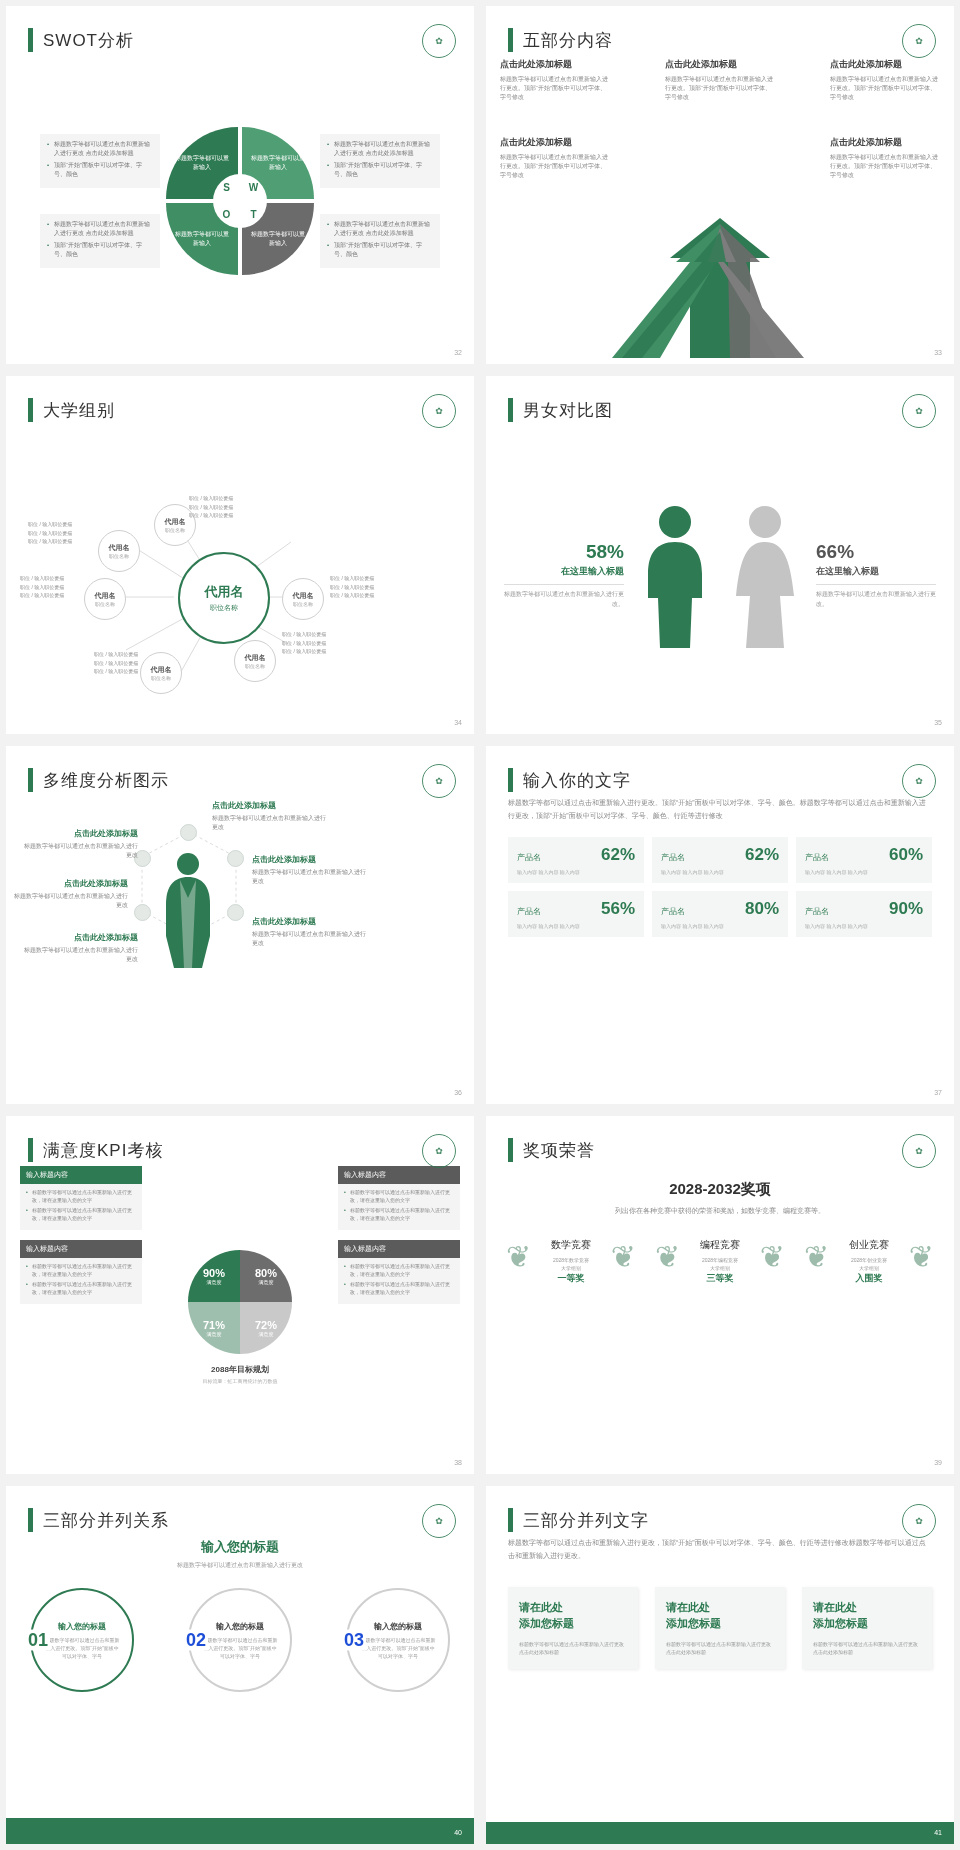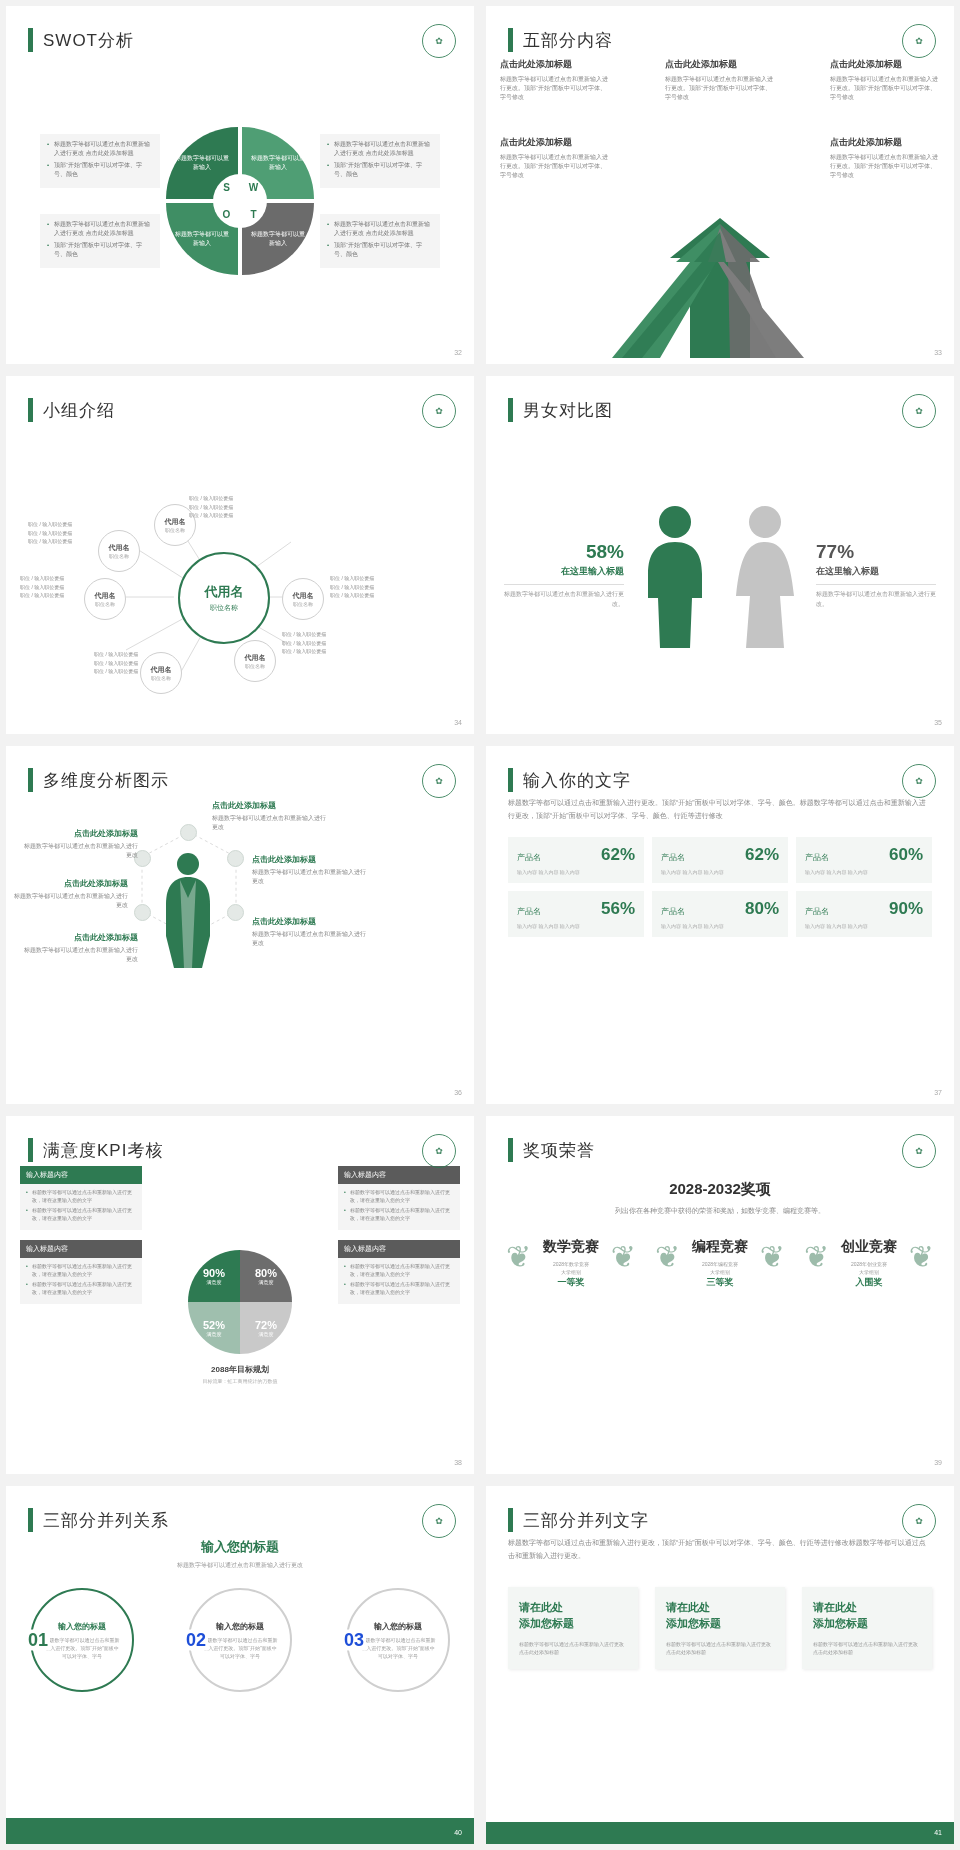--- a/index.html
+++ b/index.html
@@ -122,21 +122,21 @@
   .pq.d { right: 0; bottom: 0; background: #c9c9c9; }
   .ktitle { font-size: 8px; font-weight: bold; color: #444; margin-top: 10px; }
   .ksub { font-size: 5px; color: #aaa; margin-top: 3px; }
 
   
   .aw { padding: 8px 20px 0; text-align: center; }
   .aw-h { font-size: 15px; font-weight: bold; color: #333; margin-top: 10px; }
   .aw-d { font-size: 7px; color: #8a8a8a; margin-top: 7px; }
   .aw-row { display: flex; justify-content: space-between; margin-top: 22px; }
   .aw-item { width: 130px; position: relative; }
-  .aw-t { font-size: 14px; font-weight: bold; color: #333; }
+  .aw-t { font-size: 10px; font-weight: normal; color: #333; }
   .aw-s { font-size: 5px; color: #999; line-height: 1.6; margin-top: 4px; }
   .aw-p { font-size: 9px; font-weight: bold; color: #2e7a52; }
   .laurel { position: absolute; top: 4px; font-size: 30px; color: #9dbcab; line-height: 1; }
 
   
   .tri { text-align: center; padding: 6px 16px 0; }
   .tri-h { font-size: 13px; font-weight: bold; color: #2e7a52; }
   .tri-s { font-size: 6px; color: #9a9a9a; margin-top: 5px; }
   .circles { display: flex; justify-content: space-between; margin-top: 18px; padding: 0 8px; }
   .circ { width: 104px; height: 104px; border-radius: 50%; border: 2px solid #cfcfcf; display: flex; flex-direction: column; align-items: center; justify-content: center; position: relative; }
@@ -242,21 +242,21 @@
         <polygon points="130,10 146,44 134,44 214,140 186,140 128,44 118,44" fill="#7d7d7d"></polygon>
         <polygon points="130,14 136,44 128,44 52,140 32,140 112,44 104,44" fill="#2e7a52" opacity=".85"></polygon>
       </svg>
     </div>
     <div class="pageno">33</div>
   </div>
 
   <div class="slide">
     <div class="stitle-wrap">
       <div class="sbar"></div>
-      <div class="stitle">小组介绍</div>
+      <div class="stitle">大学组别</div>
     </div>
     <div class="logo">✿</div>
     <div class="org">
       <svg width="100%" height="100%" style="position:absolute;left:0;top:0">
         <g stroke="#dcdcdc" stroke-width="1" fill="none">
           <path d="M200,148 L170,100"></path>
             <path d="M180,158 L120,120"></path>
           <path d="M168,175 L118,175"></path>
             <path d="M180,195 L120,228"></path>
           <path d="M200,205 L172,255"></path>
@@ -329,21 +329,21 @@
       </div>
       <svg width="78" height="150" viewBox="0 0 78 150">
         <circle cx="39" cy="22" r="16" fill="#2e7a52"></circle>
         <path d="M39,42 C20,42 12,54 12,74 L12,98 L22,98 L24,148 L54,148 L56,98 L66,98 L66,74 C66,54 58,42 39,42 Z" fill="#2e7a52"></path>
       </svg>
       <svg width="78" height="150" viewBox="0 0 78 150">
         <circle cx="39" cy="22" r="16" fill="#c4c4c4"></circle>
         <path d="M39,42 C22,42 14,56 10,96 L24,96 L20,148 L58,148 L54,96 L68,96 C64,56 56,42 39,42 Z" fill="#c4c4c4"></path>
       </svg>
       <div class="g-text r">
-        <div class="g-pct grey">77%</div>
+        <div class="g-pct grey">66%</div>
         <div class="g-sub grey">在这里输入标题</div>
         <div class="g-desc">标题数字等都可以通过点击和重新输入进行更改。</div>
       </div>
     </div>
     <div class="pageno">35</div>
   </div>
 
   <div class="slide">
     <div class="stitle-wrap">
       <div class="sbar"></div>
@@ -479,21 +479,21 @@
         <div class="pie">
           <div class="pq a">
               <b>90%</b>
               <span>满意度</span>
             </div>
           <div class="pq b">
               <b>80%</b>
               <span>满意度</span>
             </div>
           <div class="pq c">
-              <b>52%</b>
+              <b>71%</b>
               <span>满意度</span>
             </div>
           <div class="pq d">
               <b>72%</b>
               <span>满意度</span>
             </div>
         </div>
         <div class="ktitle">2088年目标规划</div>
         <div class="ksub">目标流量：虹工商用统计的万数值</div>
       </div>

